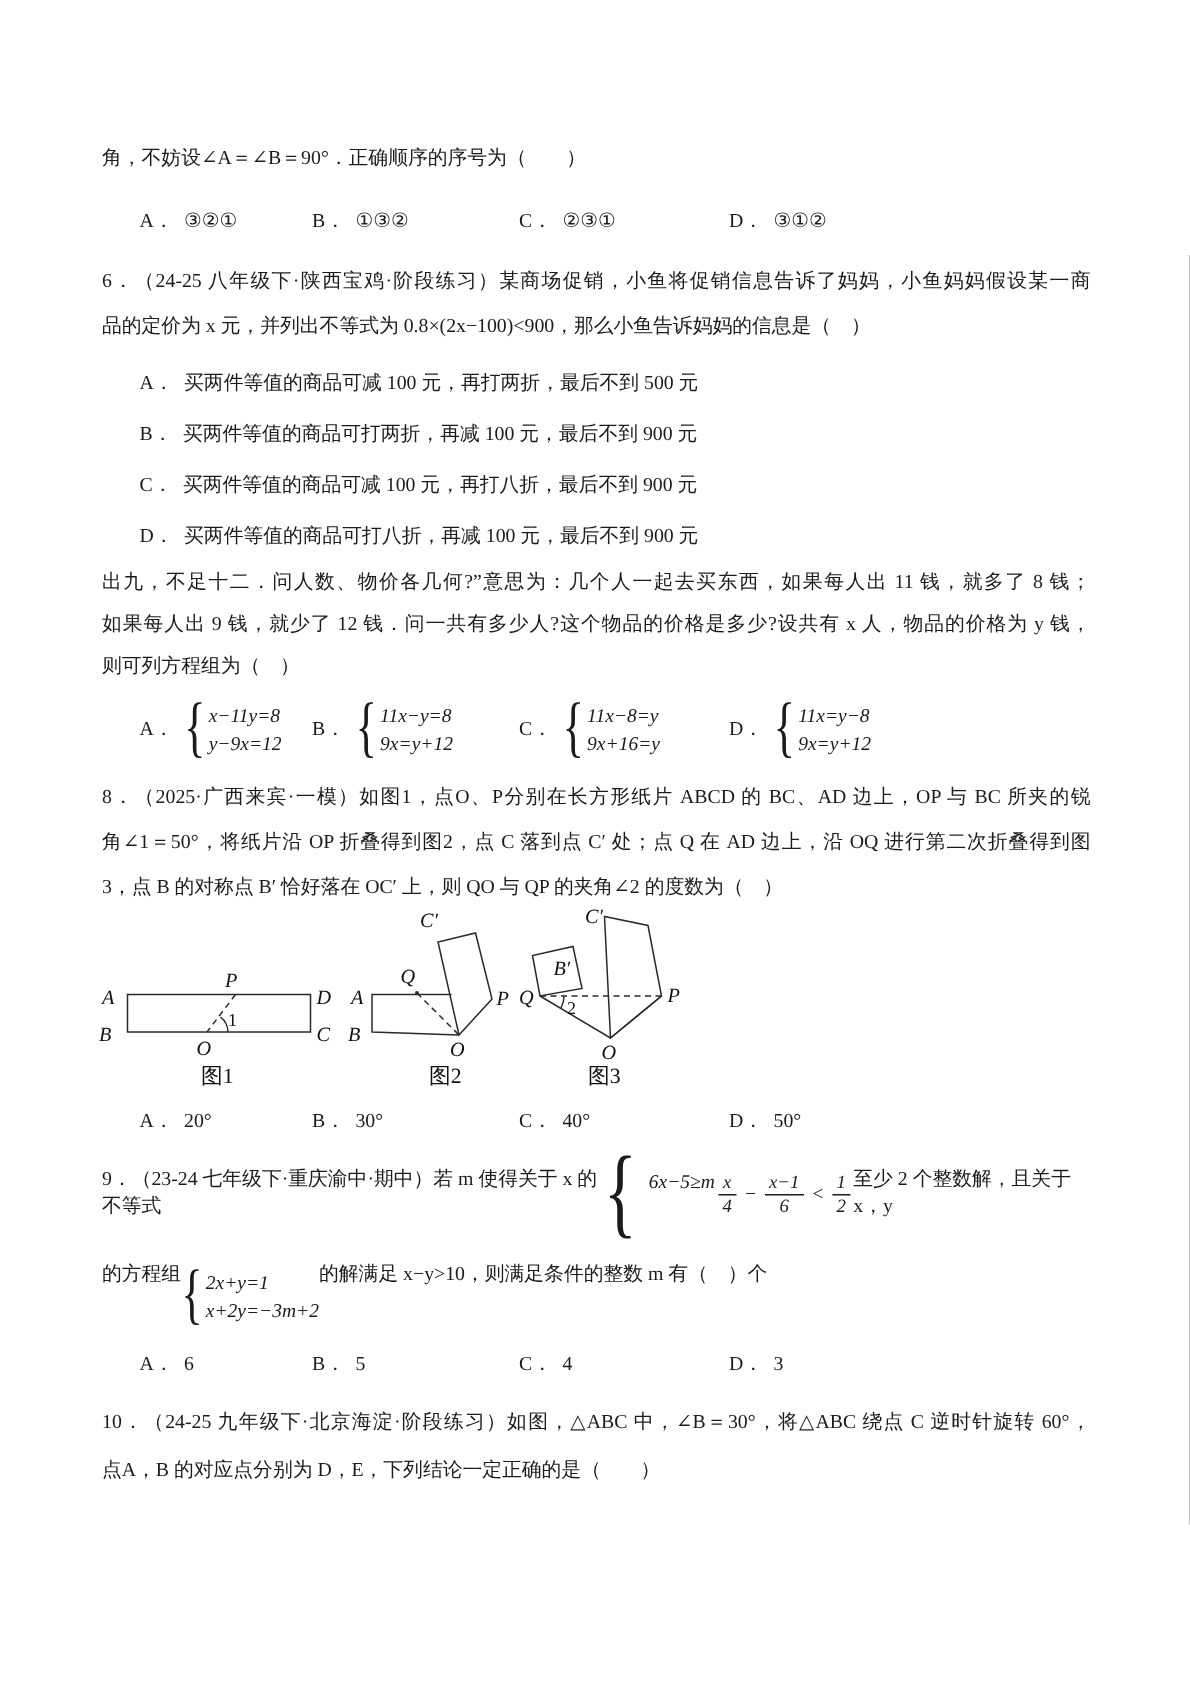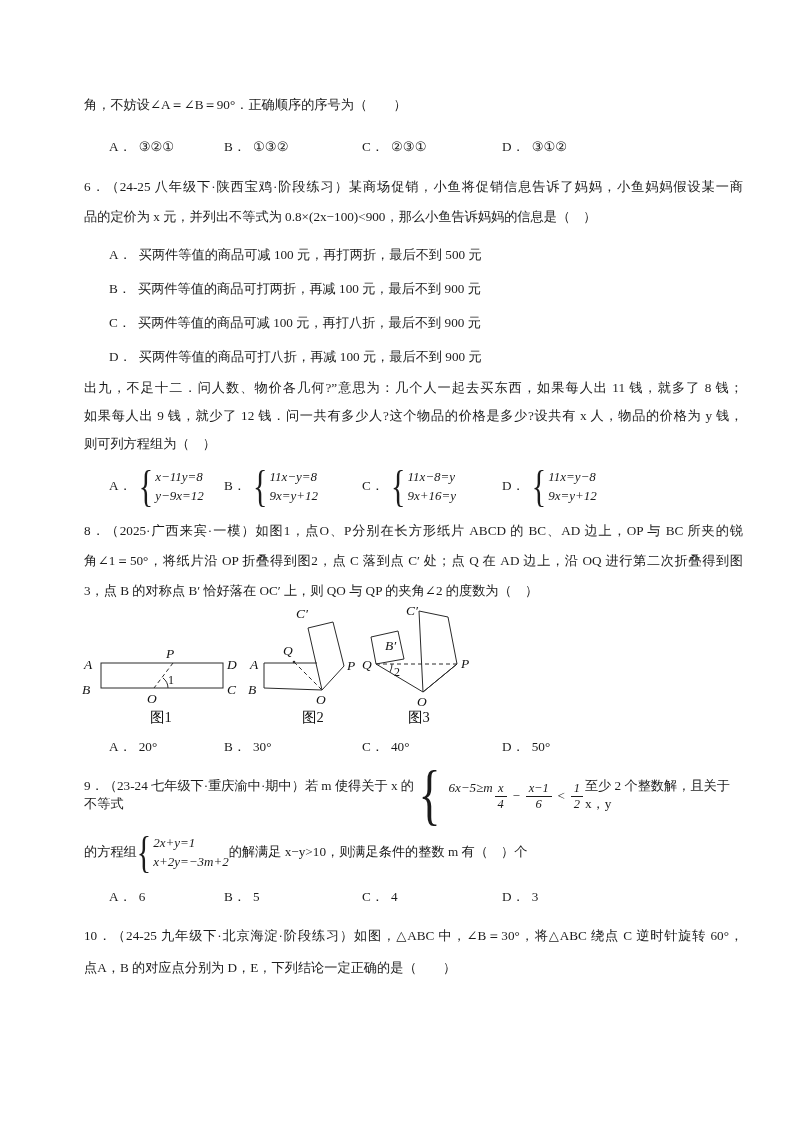--- a/index.html
+++ b/index.html
@@ -2,21 +2,21 @@
 <html><head>
 <meta charset="utf-8">
 <style>
   html,body{margin:0;padding:0;background:#9a9a9a;}
   .page{
     width:793px;height:1122px;background:#ffffff;margin:0 auto;
     position:relative;overflow:hidden;
     font-family:"Liberation Serif","DejaVu Serif",serif;
     color:#1b1b1b;
   }
-  .content{position:absolute;left:84px;top:90px;width:659px;font-size:13.2px;}
+  .content{position:absolute;left:68px;top:90px;width:659px;font-size:13.2px;}
   .jline{line-height:30px;text-align:justify;text-align-last:justify;}
   .endline{line-height:30px;text-align:left;}
   
   .optrow{display:grid;grid-template-columns:115px 138px 140px 1fr;padding-left:25px;line-height:30px;}
   .optcell{display:flex;align-items:center;}
   .olab{margin-right:7px;}
   .optfull{padding-left:25px;line-height:30px;}
   .mt12{margin-top:12px;}
   .mt10{margin-top:10px;}
   .mt8{margin-top:8px;}
@@ -26,21 +26,21 @@
   .q7line{line-height:28px;}
   
   .sysrow{margin-top:2px;}
   .sysrow .optcell{height:52px;}
   .system{display:inline-flex;align-items:center;}
   .brace{display:inline-block;line-height:1;font-weight:400;margin-right:2px;}
   .sys2 .brace{font-size:30px;transform:scaleY(1.5);}
   .eqcol{display:flex;flex-direction:column;font-size:13px;line-height:19px;font-style:italic;}
   
   .q9row{display:flex;align-items:center;min-height:62px;}
-  .q9row2{display:flex;align-items:center;min-height:48px;margin-top:2px;}
+  .q9row2{display:flex;min-height:48px;margin-top:14px;}
   .sys3 .brace{font-size:46px;transform:scaleY(1.45);}
   .ineqcol{display:flex;flex-direction:row;justify-content:center;font-size:13px;font-style:italic;}
   .ineq1{line-height:18px;padding-left:6px;}
   .ineq2{display:flex;align-items:center;line-height:normal;margin-top:2px;}
   .frac{display:inline-flex;flex-direction:column;align-items:center;font-size:12.5px;line-height:15px;margin:0 2px;}
   .frac .num{border-bottom:1px solid #1b1b1b;padding:0 3px;}
   .frac .den{padding:0 3px;}
   .relsym{margin:0 3px;}
   
   .figs{display:block;margin:-4px 0 0 -4px;}

